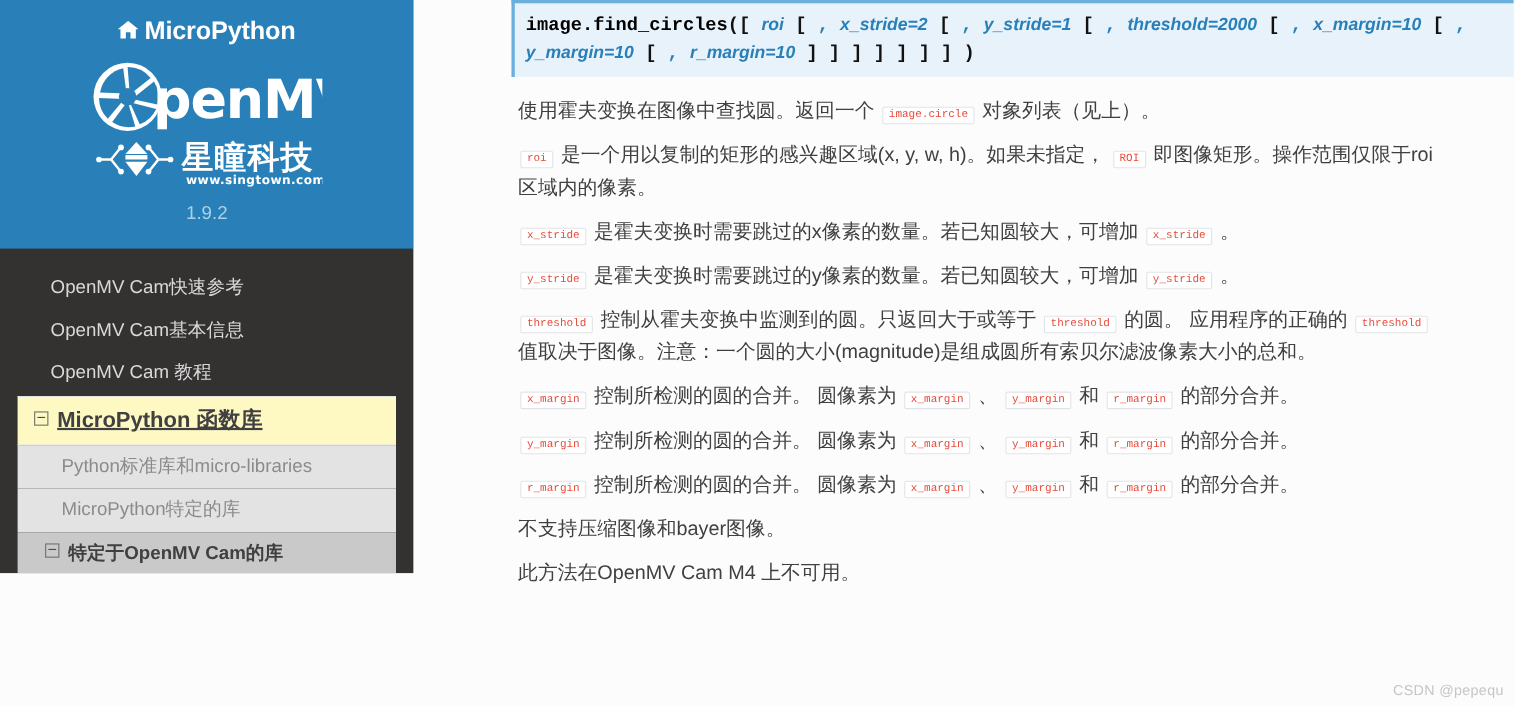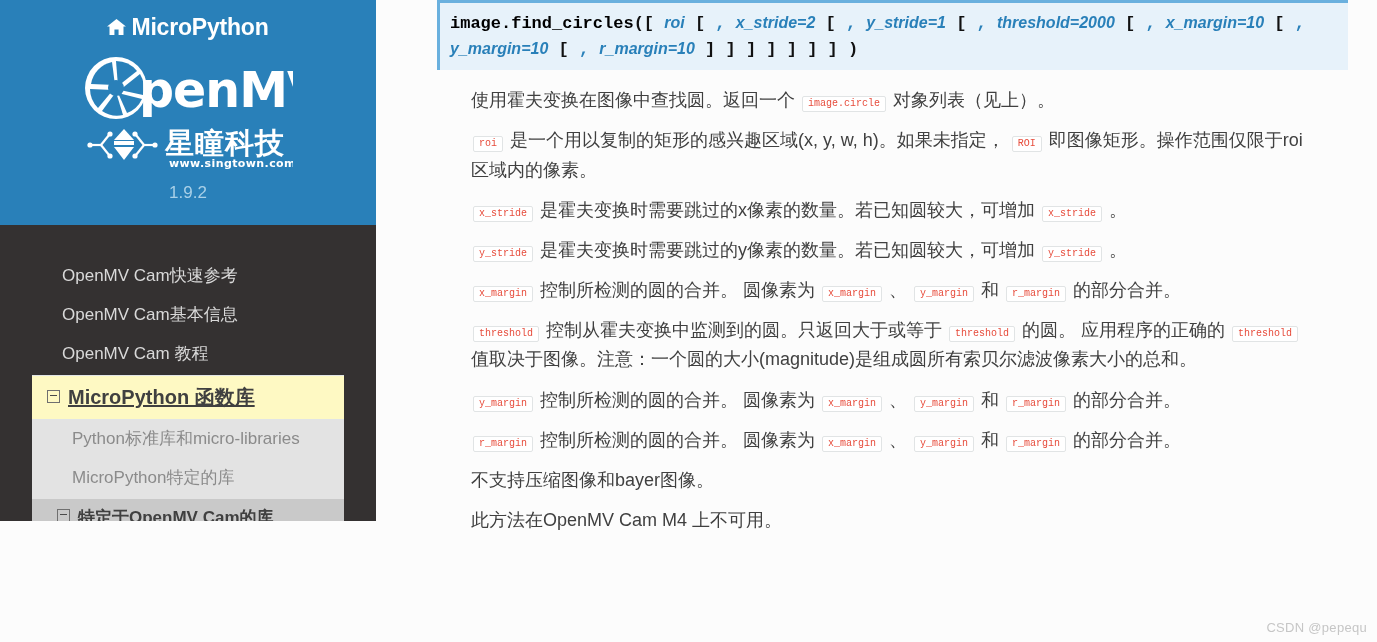--- a/index.html
+++ b/index.html
@@ -71,21 +71,21 @@
     border-radius: 50px;
     padding: 8px 14px;
     font-size: 15px;
     color: #555;
     font-family: "Liberation Sans", "DejaVu Sans", sans-serif;
     outline: none;
     background: #ffffff;
   }
   .search-input::placeholder { color: #7b7b7b; opacity: 1; }
 
-  .nav-list { list-style: none; margin: 16px; padding: 16px; }
+  .nav-list { list-style: none; margin: 0; padding: 16px; }
   .nav-item {
     display: block;
     color: #d9d9d9;
     font-size: 17px;
     line-height: 1.2;
     padding: 9px 0 10px 30px;
     cursor: pointer;
     white-space: nowrap;
   }
   
@@ -149,21 +149,21 @@
     background: #fcfcfc;
     overflow: hidden;
     position: relative;
   }
   .content-inner {
     padding: 0px 0 0 0;
   }
 
   
   .sig-block {
-    margin: 0 0 0 61px;
+    margin: 0 0 0 89px;
     width: 911px;
     background: #e7f2fa;
     border-top: 3px solid #6ab0de;
     border-left: 3px solid #6ab0de;
     padding: 8px 8px 8px 10px;
     box-sizing: border-box;
     font-family: "Liberation Mono", "DejaVu Sans Mono", monospace;
     font-size: 17px;
     line-height: 1.45;
     color: #000;
@@ -293,22 +293,22 @@
   <main id="content">
     <div class="content-inner">
 
       <div class="sig-block" id="sig-block"><span class="sig-name">image.find_circles</span><span class="sig-bracket">(</span><span class="sig-bracket">[</span> <span class="sig-param">roi</span> <span class="sig-bracket">[</span> <span class="sig-punct">,</span> <span class="sig-param">x_stride=2</span> <span class="sig-bracket">[</span> <span class="sig-punct">,</span> <span class="sig-param">y_stride=1</span> <span class="sig-bracket">[</span> <span class="sig-punct">,</span> <span class="sig-param">threshold=2000</span> <span class="sig-bracket">[</span> <span class="sig-punct">,</span> <span class="sig-param">x_margin=10</span> <span class="sig-bracket">[</span> <span class="sig-punct">,</span> <span class="sig-param">y_margin=10</span> <span class="sig-bracket">[</span> <span class="sig-punct">,</span> <span class="sig-param">r_margin=10</span> <span class="sig-bracket">]</span> <span class="sig-bracket">]</span> <span class="sig-bracket">]</span> <span class="sig-bracket">]</span> <span class="sig-bracket">]</span> <span class="sig-bracket">]</span> <span class="sig-bracket">]</span> <span class="sig-bracket">)</span></div>
 
       <div id="paragraphs">
           <p class="para p-gap-1"><span>使用霍夫变换在图像中查找圆。返回一个 </span><code class="lit">image.circle</code><span> 对象列表（见上）。</span></p>
           <p class="para p-gap"><code class="lit">roi</code><span> 是一个用以复制的矩形的感兴趣区域(x, y, w, h)。如果未指定， </span><code class="lit">ROI</code><span> 即图像矩形。操作范围仅限于roi区域内的像素。</span></p>
           <p class="para p-gap"><code class="lit">x_stride</code><span> 是霍夫变换时需要跳过的x像素的数量。若已知圆较大，可增加 </span><code class="lit">x_stride</code><span> 。</span></p>
           <p class="para p-gap"><code class="lit">y_stride</code><span> 是霍夫变换时需要跳过的y像素的数量。若已知圆较大，可增加 </span><code class="lit">y_stride</code><span> 。</span></p>
+          <p class="para p-gap"><code class="lit">threshold</code><span> 控制从霍夫变换中监测到的圆。只返回大于或等于 </span><code class="lit">threshold</code><span> 的圆。 应用程序的正确的 </span><code class="lit">threshold</code><span> 值取决于图像。注意：一个圆的大小(magnitude)是组成圆所有索贝尔滤波像素大小的总和。</span></p>
           <p class="para p-gap"><code class="lit">x_margin</code><span> 控制所检测的圆的合并。 圆像素为 </span><code class="lit">x_margin</code><span> 、 </span><code class="lit">y_margin</code><span> 和 </span><code class="lit">r_margin</code><span> 的部分合并。</span></p>
-          <p class="para p-gap"><code class="lit">threshold</code><span> 控制从霍夫变换中监测到的圆。只返回大于或等于 </span><code class="lit">threshold</code><span> 的圆。 应用程序的正确的 </span><code class="lit">threshold</code><span> 值取决于图像。注意：一个圆的大小(magnitude)是组成圆所有索贝尔滤波像素大小的总和。</span></p>
           <p class="para p-gap"><code class="lit">y_margin</code><span> 控制所检测的圆的合并。 圆像素为 </span><code class="lit">x_margin</code><span> 、 </span><code class="lit">y_margin</code><span> 和 </span><code class="lit">r_margin</code><span> 的部分合并。</span></p>
           <p class="para p-gap"><code class="lit">r_margin</code><span> 控制所检测的圆的合并。 圆像素为 </span><code class="lit">x_margin</code><span> 、 </span><code class="lit">y_margin</code><span> 和 </span><code class="lit">r_margin</code><span> 的部分合并。</span></p>
           <p class="para p-gap"><span>不支持压缩图像和bayer图像。</span></p>
           <p class="para p-gap"><span>此方法在OpenMV Cam M4 上不可用。</span></p>
         </div>
 
     </div>
     <div class="watermark">CSDN @pepequ</div>
   </main>
 

